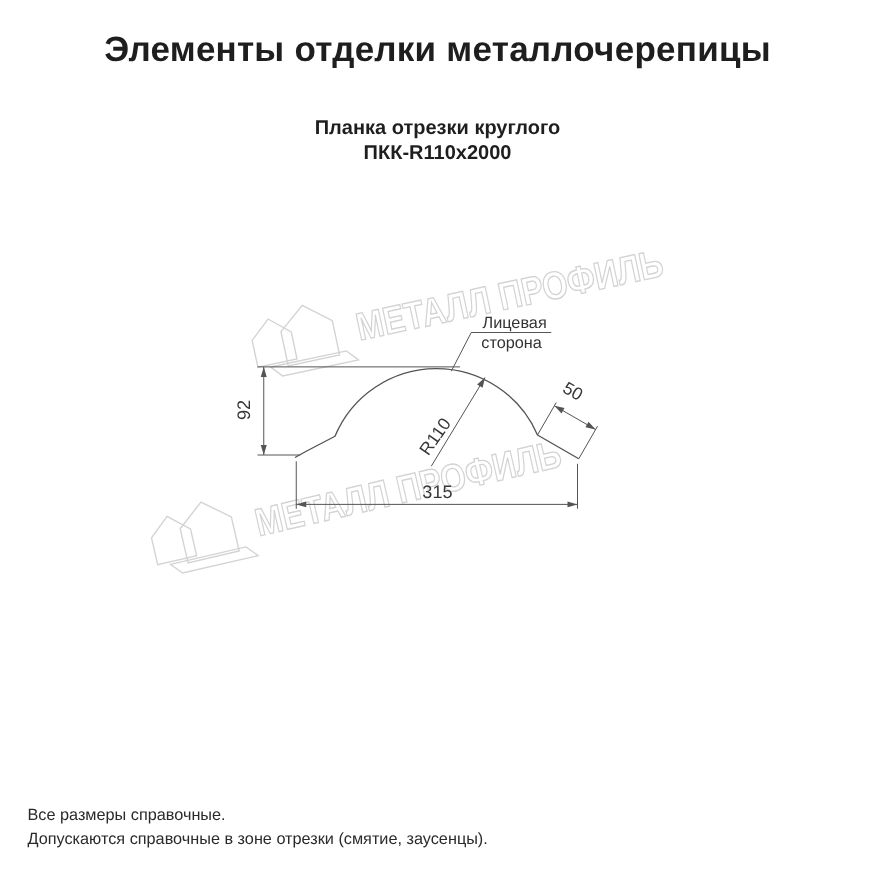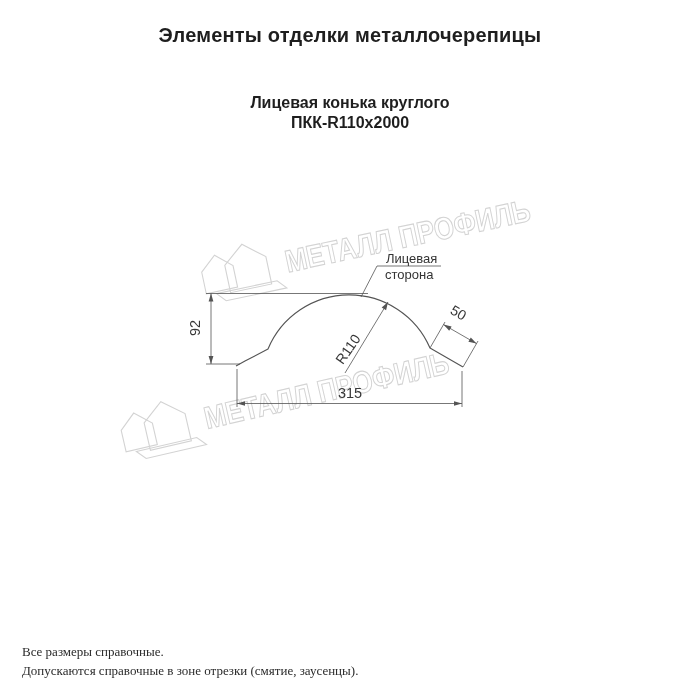--- a/index.html
+++ b/index.html
@@ -7,51 +7,51 @@
     position:relative;
     width:700px;height:700px;
     background:#ffffff;
     overflow:hidden;
     font-family:"Liberation Sans", sans-serif;
     color:#222;
   }
   .page-title{
     position:absolute;left:0;top:24px;width:700px;
     text-align:center;
-    font-size:20px;font-weight:bold;color:#1e1e1e;
+    font-size:28px;font-weight:bold;color:#1e1e1e;
     letter-spacing:0.2px;
   }
   .subtitle{
     position:absolute;left:0;top:93px;width:700px;
     text-align:center;
     font-size:16px;font-weight:bold;color:#1e1e1e;
     line-height:20px;
   }
   .drawing-svg{position:absolute;left:0;top:0;}
   .footer-notes{
     position:absolute;left:22px;top:642px;
-    font-size:13px;color:#2a2a2a;line-height:19px;font-family:Liberation Serif, serif;
+    font-size:13px;color:#2a2a2a;line-height:19px;
   }
   .wm-text{
     font-family:"Liberation Sans", sans-serif;
     font-weight:bold;
   }
   .dim-text{
     font-family:"Liberation Sans", sans-serif;
   }
 </style>
 </head>
 <body>
 
 <div class="page">
 
   <div class="page-title">Элементы отделки металлочерепицы</div>
 
   <div class="subtitle">
-    <div>Лицевая конька круглого</div>
+    <div>Планка отрезки круглого</div>
     <div>ПКК-R110х2000</div>
   </div>
 
   <svg class="drawing-svg" width="700" height="700" viewBox="0 0 700 700" xmlns="http://www.w3.org/2000/svg">
 
     <g stroke="#d3d3d3" stroke-width="1.1" fill="none" transform="translate(206,302) rotate(-12)">
       <g>
         <path d="M2,-8 L2,-30 L18,-44 L34,-30 L34,-8 Z"></path>
         <path d="M26,-4 L26,-32 L47,-49 L68,-32 L68,-4 Z"></path>
         <path d="M12,-6 L74,-6 L82,3 L20,3 Z"></path>

